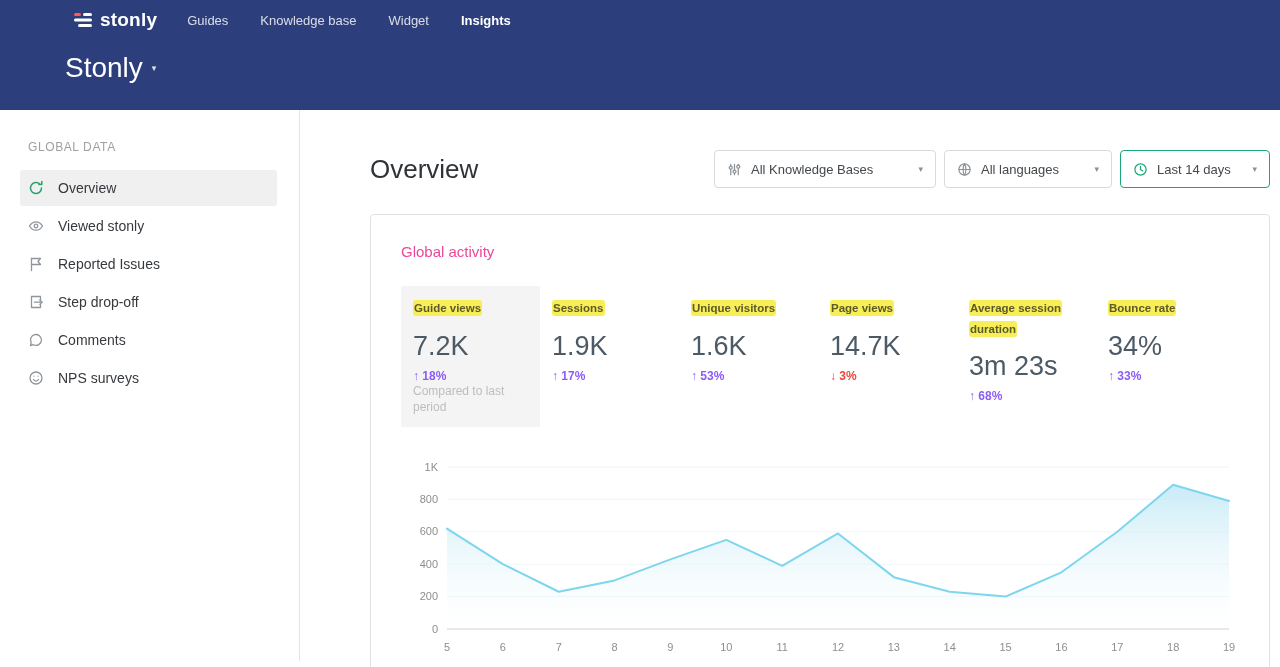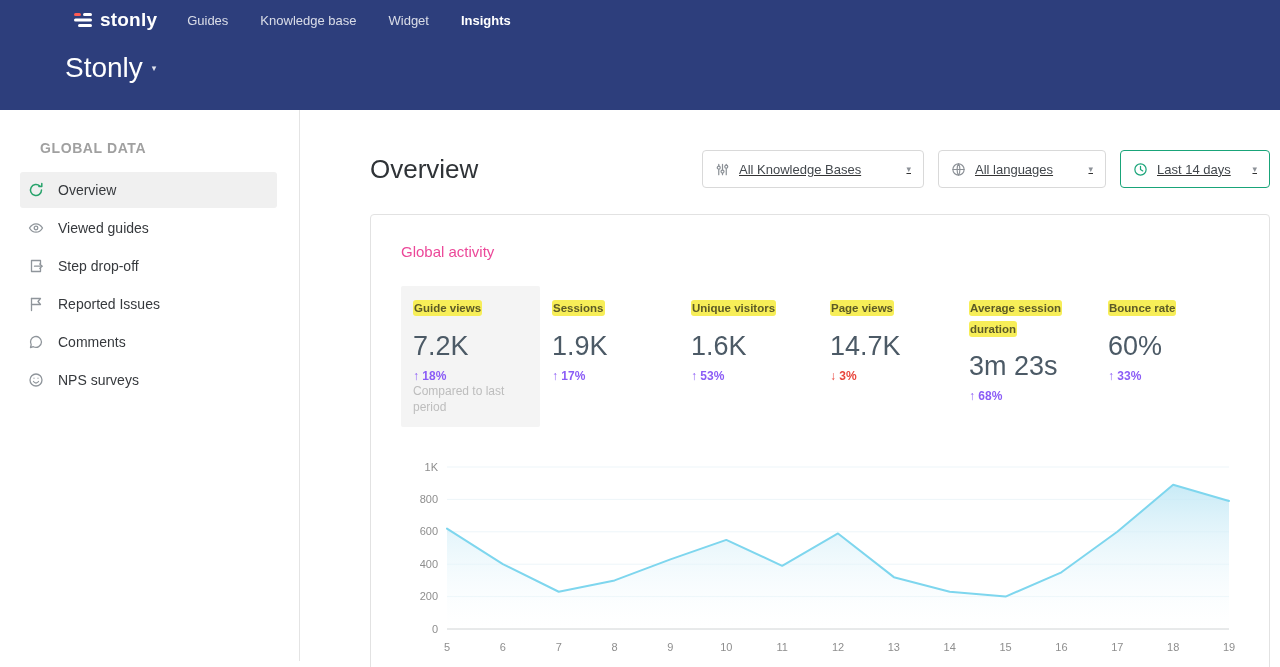--- a/index.html
+++ b/index.html
@@ -18,32 +18,32 @@
   .top-nav { display:flex; align-items:flex-start; gap:28px; }
   .top-nav-item { font-size:13px; color:rgba(255,255,255,0.82); cursor:pointer; padding:4px 2px; }
   .top-nav-item.active { color:#fff; font-weight:700; }
   .workspace-row { padding:12px 0 26px 20px; display:flex; align-items:center; gap:9px; cursor:pointer; }
   .workspace-name { font-size:28px; font-weight:400; }
   .caret { font-size:9px; opacity:0.85; }
 
   
   .layout { display:flex; height:551px; }
   .sidebar { width:300px; flex:none; border-right:1px solid #e4e4e4; padding-top:30px; }
-  .section-label { font-size:14px; font-weight:700; letter-spacing:0.6px; color:#a0a0a0; padding:0 0 16px 40px; }
+  .section-label { font-size:12px; font-weight:400; letter-spacing:0.6px; color:#a0a0a0; padding:0 0 16px 28px; }
   .side-item { display:flex; align-items:center; gap:14px; margin:0 22px 2px 20px; padding:10px 8px; border-radius:3px; cursor:pointer; }
   .side-item.active { background:#f0f0f0; }
   .side-item .icon { width:16px; height:16px; color:#8f959b; flex:none; display:flex; }
   .side-item.active .icon { color:#27a36b; }
   .side-item .icon svg { width:16px; height:16px; }
   .side-label { font-size:14px; color:#36393d; }
 
   .main { flex:1; padding:40px 12px 0 70px; }
   .main-header { display:flex; align-items:center; justify-content:space-between; }
   .page-title { font-size:26px; font-weight:400; color:#2f3337; }
-  .filters { display:flex; gap:14px;text-decoration:underline; }
+  .filters { display:flex; gap:8px; }
   .filter { height:38px; border:1px solid #d9d9d9; border-radius:4px; background:#fff; display:flex; align-items:center; padding:0 12px; gap:9px; font-size:13px; color:#43484d; cursor:pointer; }
   .filter .f-caret { margin-left:auto; color:#8d9298; font-size:9px; }
   .filter-icon { width:15px; height:15px; color:#8b9096; display:flex; flex:none; }
   .filter-icon svg { width:15px; height:15px; }
   .filter.accent { border-color:#19a479; }
   .filter.accent .filter-icon { color:#19a479; }
   .f-kb { width:222px; } .f-lang { width:168px; } .f-date { width:150px; }
 
   
   .card { margin-top:26px; border:1px solid #e2e2e2; border-radius:4px; background:#fff; padding:28px 30px; min-height:428px; }
@@ -106,42 +106,42 @@
       <span class="side-label">Overview</span>
     </div>
 
     <div class="side-item">
       <span class="icon">
         <svg viewBox="0 0 16 16" fill="none" stroke="currentColor" stroke-width="1.3" stroke-linecap="round" stroke-linejoin="round">
           <path d="M1.5 8S4 3.8 8 3.8 14.5 8 14.5 8 12 12.2 8 12.2 1.5 8 1.5 8z"></path>
             <circle cx="8" cy="8" r="1.8"></circle>
         </svg>
       </span>
-      <span class="side-label">Viewed guides</span>
+      <span class="side-label">Viewed stonly</span>
+    </div>
+
+    <div class="side-item">
+      <span class="icon">
+        <svg viewBox="0 0 16 16" fill="none" stroke="currentColor" stroke-width="1.3" stroke-linecap="round" stroke-linejoin="round">
+          <path d="M3.5 14.5v-12"></path>
+            <path d="M3.5 2.5h9L10 5.5l2.5 3h-9"></path>
+        </svg>
+      </span>
+      <span class="side-label">Reported Issues</span>
     </div>
 
     <div class="side-item">
       <span class="icon">
         <svg viewBox="0 0 16 16" fill="none" stroke="currentColor" stroke-width="1.3" stroke-linecap="round" stroke-linejoin="round">
           <path d="M12.5 6V2.5h-9v11h9V10"></path>
             <path d="M6.5 8.2h7.5"></path>
             <path d="M11.8 6L14 8.2 11.8 10.4"></path>
         </svg>
       </span>
       <span class="side-label">Step drop-off</span>
-    </div>
-
-    <div class="side-item">
-      <span class="icon">
-        <svg viewBox="0 0 16 16" fill="none" stroke="currentColor" stroke-width="1.3" stroke-linecap="round" stroke-linejoin="round">
-          <path d="M3.5 14.5v-12"></path>
-            <path d="M3.5 2.5h9L10 5.5l2.5 3h-9"></path>
-        </svg>
-      </span>
-      <span class="side-label">Reported Issues</span>
     </div>
 
     <div class="side-item">
       <span class="icon">
         <svg viewBox="0 0 16 16" fill="none" stroke="currentColor" stroke-width="1.3" stroke-linecap="round" stroke-linejoin="round">
           <path d="M13.5 8A5.5 5.5 0 1 0 3.2 10.7L2.5 13.5l2.9-.8A5.5 5.5 0 0 0 13.5 8z"></path>
         </svg>
       </span>
       <span class="side-label">Comments</span>
     </div>
@@ -227,21 +227,21 @@
           <div class="metric-value">14.7K</div>
           <div class="metric-delta down"><span>↓</span> <span>3%</span></div>
         </div>
         <div class="metric">
           <span class="metric-label">Average session duration</span>
           <div class="metric-value">3m 23s</div>
           <div class="metric-delta up"><span>↑</span> <span>68%</span></div>
         </div>
         <div class="metric">
           <span class="metric-label">Bounce rate</span>
-          <div class="metric-value">60%</div>
+          <div class="metric-value">34%</div>
           <div class="metric-delta up"><span>↑</span> <span>33%</span></div>
         </div>
       </div>
 
       <div class="chart-wrap">
         <svg xmlns="http://www.w3.org/2000/svg" viewBox="0 0 838 200">
             <defs>
               <linearGradient id="areaGrad" x1="0" y1="0" x2="0" y2="1">
                 <stop offset="0" stop-color="#bfe7f5" stop-opacity="0.85"></stop>
                 <stop offset="1" stop-color="#ffffff" stop-opacity="0.15"></stop>

